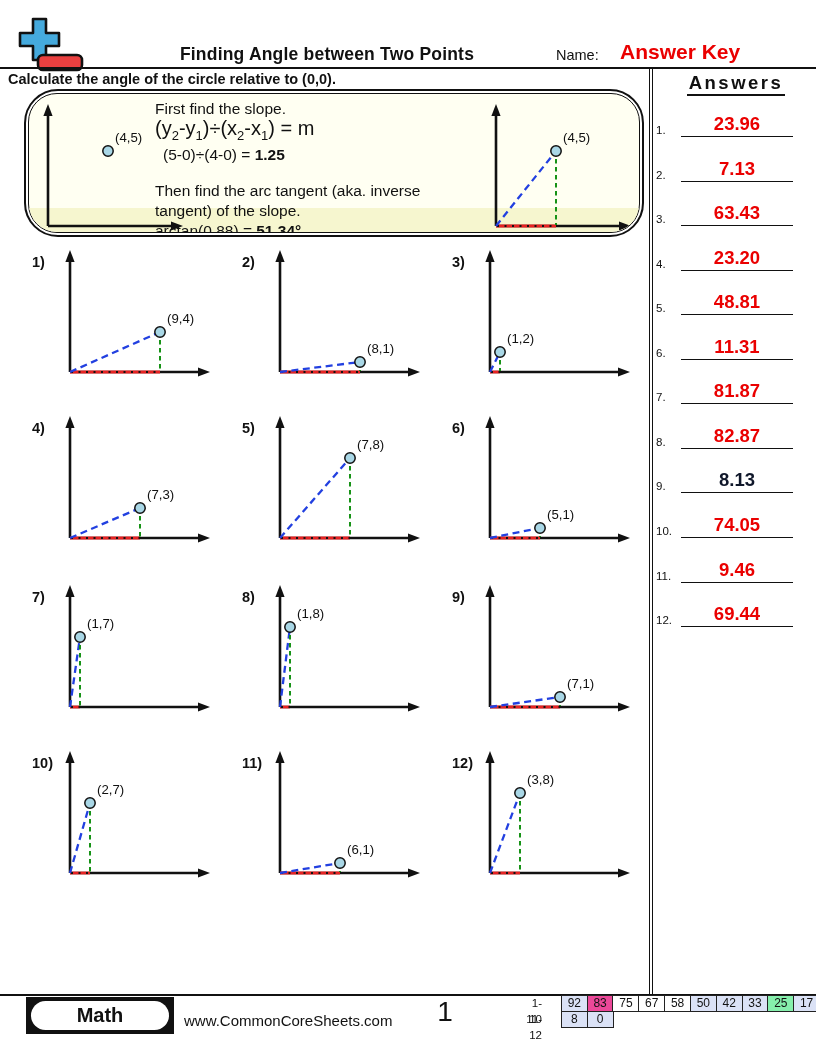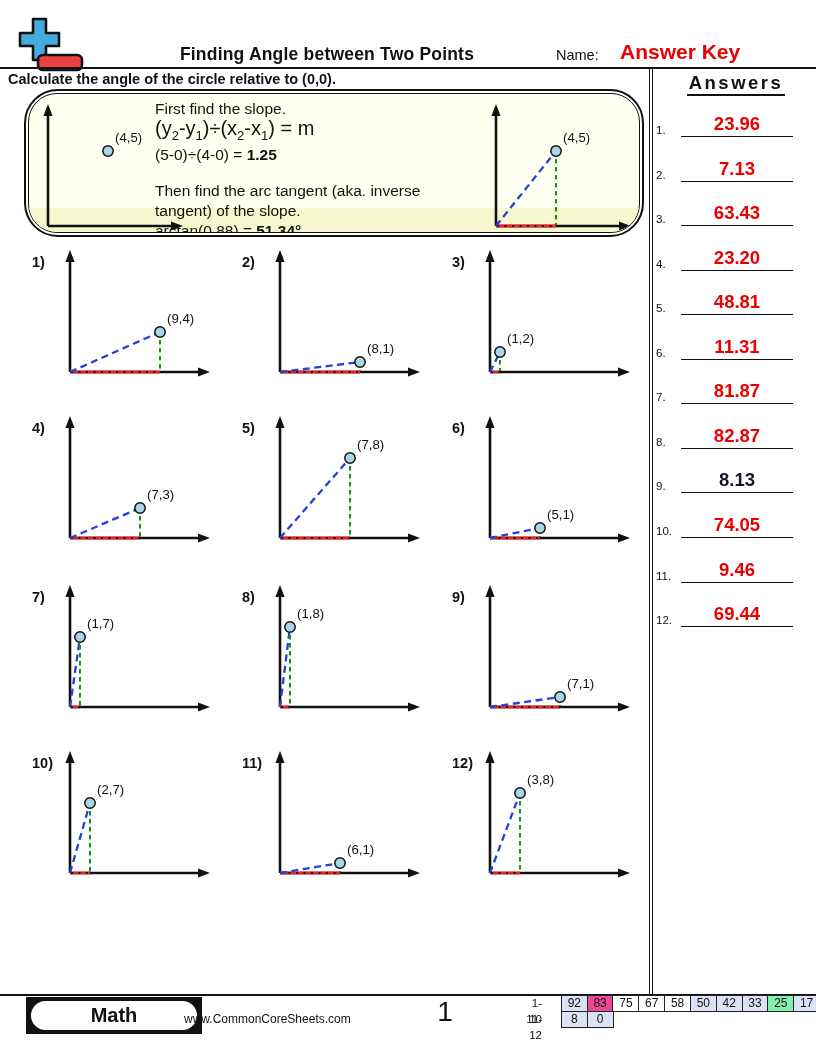--- a/index.html
+++ b/index.html
@@ -20,21 +20,21 @@
   .example-outer { position:absolute; left:24px; top:89px; width:620px; height:148px;
                    border:2.5px solid #111; border-radius:34px; }
   .example-inner { position:absolute; left:2px; top:2px; right:2px; bottom:2px;
                    border:1.5px solid #111; border-radius:29px; background:#fffff2; overflow:hidden; }
   .example-band { position:absolute; left:0; bottom:0; width:100%; height:24px; background:#f6f6cf; }
   .ex-graph { position:absolute; top:4px; }
   .ex-text { position:absolute; left:126px; font-size:15.5px; }
   .ex-line1   { top:6px; }
   .ex-formula { top:23px; font-size:20px; }
   .ex-formula sub { font-size:13px; }
-  .ex-calc    { top:52px; }
+  .ex-calc    { top:52px;margin-left:8px; }
   .ex-step2a  { top:88px; }
   .ex-step2b  { top:108px; }
   .ex-result  { top:128px; }
   .b { font-weight:bold; }
 
   
   .problem-cell { position:absolute; width:212px; height:162px; }
   .pnum { position:absolute; left:6px; top:8px; font-size:14.5px; font-weight:bold; }
   .pgraph { position:absolute; left:32px; top:2px; }
   svg text { font-family:"Liberation Sans", sans-serif; }
@@ -46,25 +46,25 @@
   .answers-title span { font-size:18.5px; font-weight:bold; letter-spacing:2.5px;
                         border-bottom:2.2px solid #111; padding:0 2px 1px 2px; }
   .ans-row { position:absolute; left:654px; width:146px; height:34px; }
   .ans-num  { position:absolute; left:2px; bottom:1px; font-size:11.5px; }
   .ans-line { position:absolute; left:27px; width:112px; bottom:0; border-bottom:1.7px solid #111; height:0; }
   .ans-val  { position:absolute; left:27px; width:112px; bottom:2px; text-align:center;
               font-size:18.5px; font-weight:bold; }
 
   
   .footer-rule { position:absolute; left:0; top:994px; width:816px; border-top:2px solid #111; }
-  .subject-pill { position:absolute; left:26px; top:997px; width:176px; height:37px; background:#111; }
+  .subject-pill { position:absolute; left:26px; top:997px; width:148px; height:37px; background:#111; }
   .subject-pill .inner { position:absolute; left:5px; top:4px; right:5px; bottom:4px;
                          background:#fff; border-radius:15px; text-align:center;
                          font-size:20px; font-weight:bold; line-height:28px; }
-  .website { position:absolute; left:184px; top:1012px; font-size:12px; }
+  .website { position:absolute; left:184px; top:1012px; font-size:15px; }
   .page-num { position:absolute; left:428px; top:996px; width:34px; text-align:center; font-size:28px; }
   .score-table { position:absolute; left:524px; top:996px; }
   .score-row { display:flex; height:17px; margin-top:-1.2px; }
   .score-label { width:38px; text-align:right; padding-right:20px; font-size:11.5px; line-height:16px; }
   .score-cell { width:27px; margin-left:-1.2px; border:1.2px solid #222; font-size:12px;
                 text-align:center; line-height:14px; background:#fff; }
 </style>
 </head>
 <body>
 

